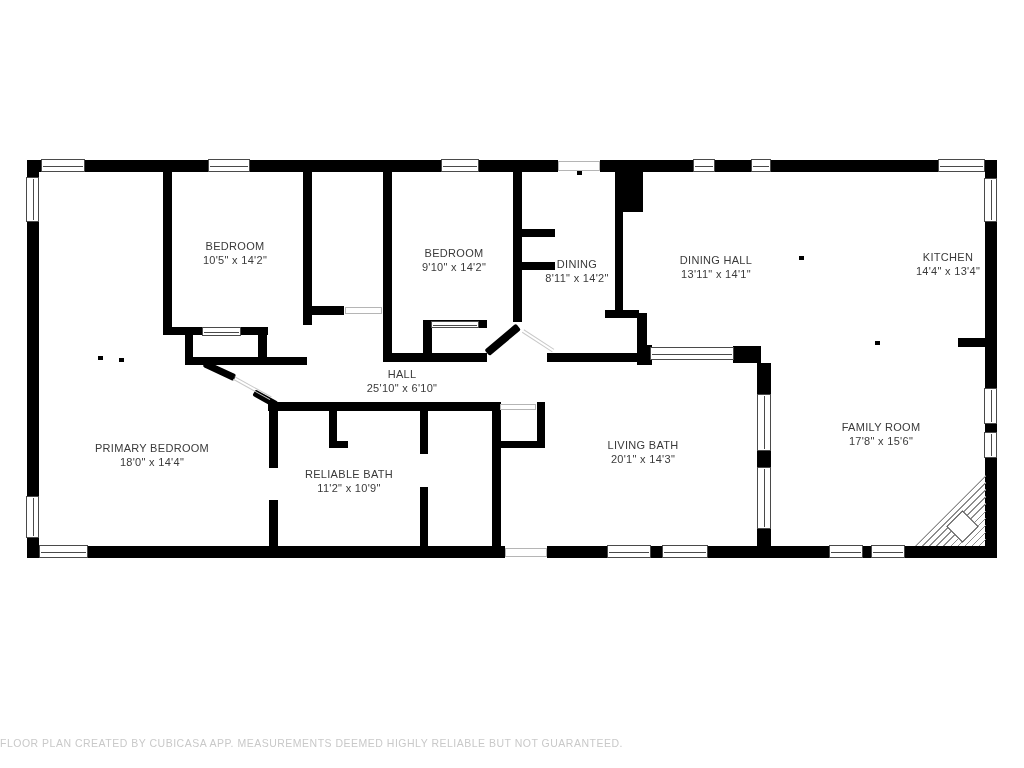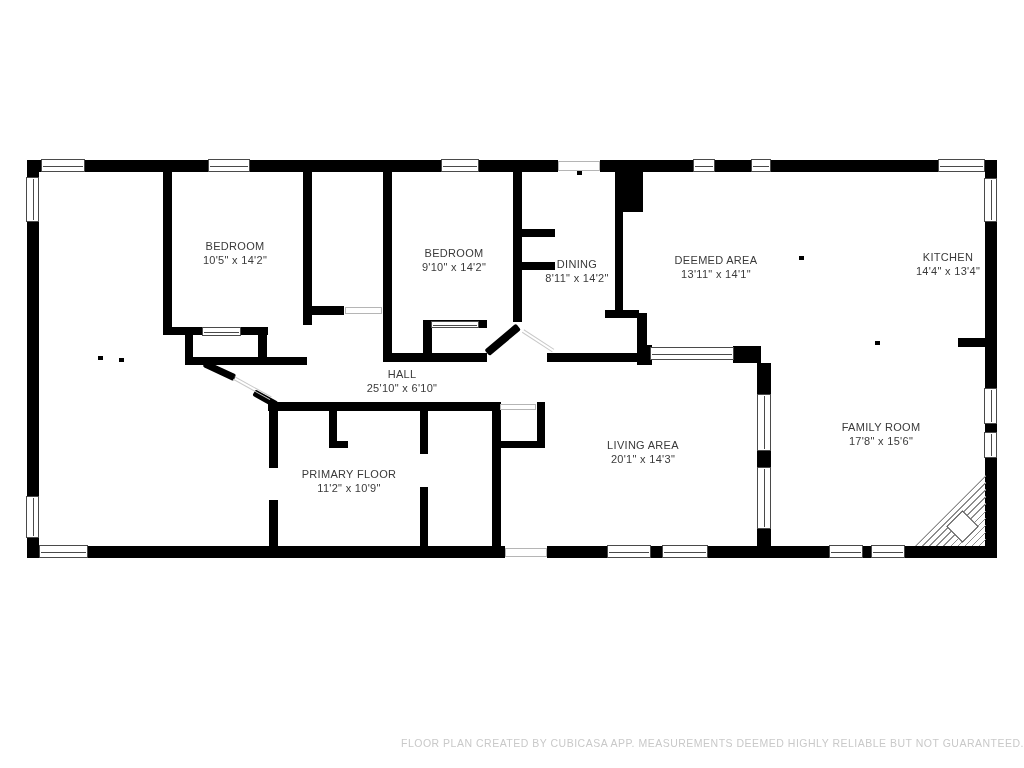--- a/index.html
+++ b/index.html
@@ -25,21 +25,21 @@
   #fireplace{
     position:absolute;left:915px;top:475px;width:71px;height:71px;
     clip-path:polygon(100% 0, 100% 100%, 0 100%);
     background:repeating-linear-gradient(135deg,#8d8d8d 0 1px,transparent 1px 5px);
   }
   #fireplace-diamond{
     position:absolute;left:36px;top:40px;width:23px;height:23px;background:#fff;
     border:1.5px solid #4a4a4a;transform:rotate(45deg);box-sizing:border-box;
   }
   #footer-disclaimer{
-    position:absolute;left:0;top:737px;width:100%;text-align:right;
+    position:absolute;left:0;top:737px;width:100%;text-align:left;
     color:#c9c9c9;font-size:10.5px;letter-spacing:0.5px;
   }
 </style>
 </head>
 <body>
 
 <div id="canvas">
 
   <div id="geometry">
       <div class="wall" style="left: 27px; top: 160px; width: 14px; height: 12px;"></div>
@@ -147,37 +147,41 @@
   </div>
   <div class="room-label" style="left:454px;top:246px">
     <span class="room-name">BEDROOM</span>
     <span class="room-dims">9'10" x 14'2"</span>
   </div>
   <div class="room-label" style="left:577px;top:257px">
     <span class="room-name">DINING</span>
     <span class="room-dims">8'11" x 14'2"</span>
   </div>
   <div class="room-label" style="left:716px;top:253px">
-    <span class="room-name">DEEMED AREA</span>
+    <span class="room-name">DINING HALL</span>
     <span class="room-dims">13'11" x 14'1"</span>
   </div>
   <div class="room-label" style="left:948px;top:250px">
     <span class="room-name">KITCHEN</span>
     <span class="room-dims">14'4" x 13'4"</span>
   </div>
   <div class="room-label" style="left:402px;top:367px">
     <span class="room-name">HALL</span>
     <span class="room-dims">25'10" x 6'10"</span>
   </div>
+  <div class="room-label" style="left:152px;top:441px">
+    <span class="room-name">PRIMARY BEDROOM</span>
+    <span class="room-dims">18'0" x 14'4"</span>
+  </div>
   <div class="room-label" style="left:349px;top:467px">
-    <span class="room-name">PRIMARY FLOOR</span>
+    <span class="room-name">RELIABLE BATH</span>
     <span class="room-dims">11'2" x 10'9"</span>
   </div>
   <div class="room-label" style="left:643px;top:438px">
-    <span class="room-name">LIVING AREA</span>
+    <span class="room-name">LIVING BATH</span>
     <span class="room-dims">20'1" x 14'3"</span>
   </div>
   <div class="room-label" style="left:881px;top:420px">
     <span class="room-name">FAMILY ROOM</span>
     <span class="room-dims">17'8" x 15'6"</span>
   </div>
 
   <div id="fireplace">
     <div id="fireplace-diamond"></div>
   </div>

